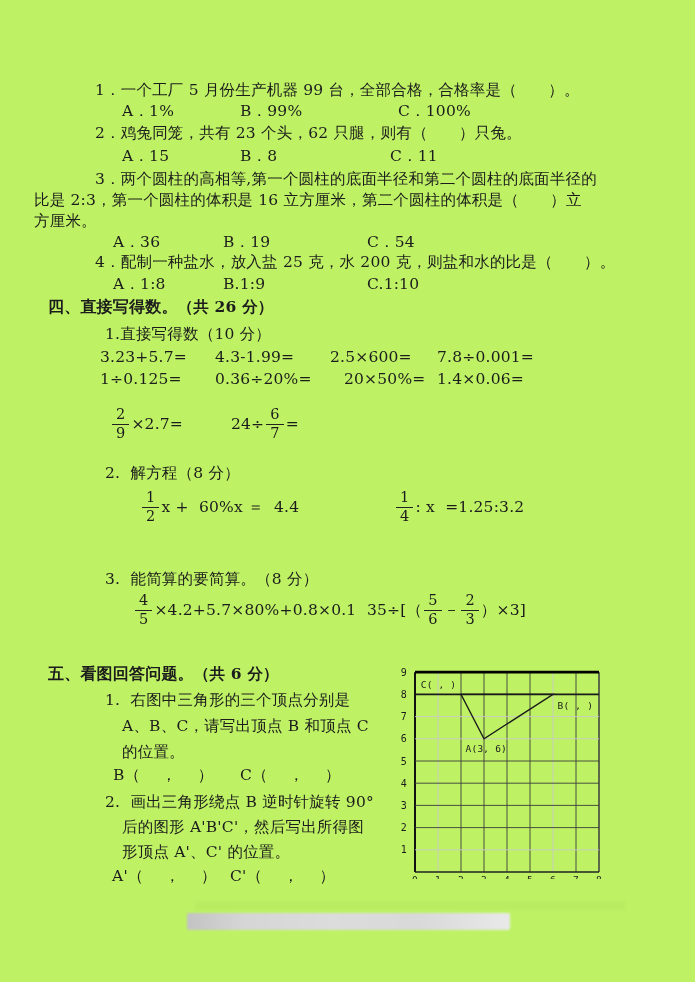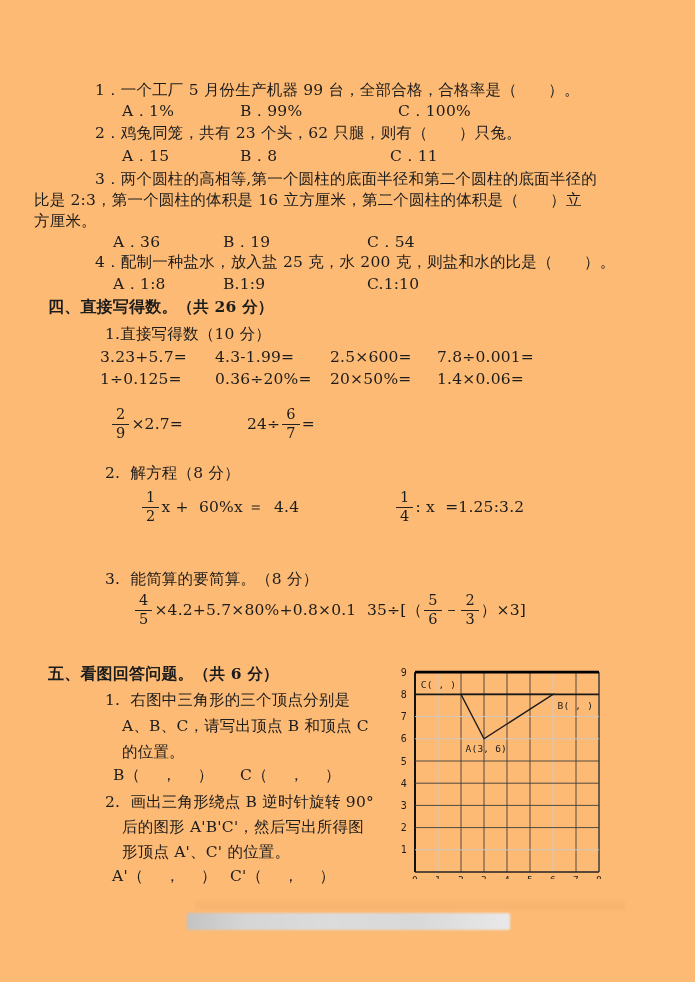--- a/index.html
+++ b/index.html
@@ -1,17 +1,17 @@
 <!DOCTYPE html>
 <html><head>
 <meta charset="utf-8">
 <style>
   html,body{margin:0;padding:0;background:#ffffff;}
   .page{
-    position:relative;width:695px;height:982px;background:#fdba74;
+    position:relative;width:695px;height:982px;background:#bef264;
     font-family:"DejaVu Serif","Liberation Serif",serif;
     font-size:15.5px;color:#1c1c1c;overflow:hidden;letter-spacing:.2px;
   }
   .t{position:absolute;white-space:pre;line-height:20px;}
   .heading{font-weight:bold;font-size:16px;}
   .score{font-weight:bold;font-size:15.5px;}
   .frow{position:absolute;display:flex;align-items:center;white-space:pre;}
   .frac{display:inline-flex;flex-direction:column;align-items:center;line-height:1.05;font-size:14.5px;margin:0 2px;}
   .frac .fn{padding:0 4px 1px;}
   .frac .fd{border-top:1.3px solid #222;padding:1px 4px 0;}
@@ -52,27 +52,27 @@
 
   <div class="t" style="left:105px;top:324px">1.直接写得数（10 分）</div>
 
   <span class="t" style="left:100px;top:347px">3.23+5.7=</span>
   <span class="t" style="left:215px;top:347px">4.3-1.99=</span>
   <span class="t" style="left:330px;top:347px">2.5×600=</span>
   <span class="t" style="left:437px;top:347px">7.8÷0.001=</span>
 
   <span class="t" style="left:100px;top:369px">1÷0.125=</span>
   <span class="t" style="left:215px;top:369px">0.36÷20%=</span>
-  <span class="t" style="left:330px;top:369px">20×50%=</span>
+  <span class="t" style="left:344px;top:369px">20×50%=</span>
   <span class="t" style="left:437px;top:369px">1.4×0.06=</span>
 
   <div class="frow" style="left:110px;top:400px;height:48px">
     <span class="frac"><span class="fn">2</span><span class="fd">9</span></span><span>×2.7=</span>
   </div>
-  <div class="frow" style="left:247px;top:400px;height:48px">
+  <div class="frow" style="left:231px;top:400px;height:48px">
     <span>24÷</span><span class="frac"><span class="fn">6</span><span class="fd">7</span></span><span>=</span>
   </div>
 
   <div class="t" style="left:105px;top:463px">2.  解方程（8 分）</div>
 
   <div class="frow" style="left:140px;top:484px;height:46px">
     <span class="frac"><span class="fn">1</span><span class="fd">2</span></span><span>x +  60%x ＝  4.4</span>
   </div>
   <div class="frow" style="left:394px;top:484px;height:46px">
     <span class="frac"><span class="fn">1</span><span class="fd">4</span></span><span>: x  =1.25:3.2</span>

